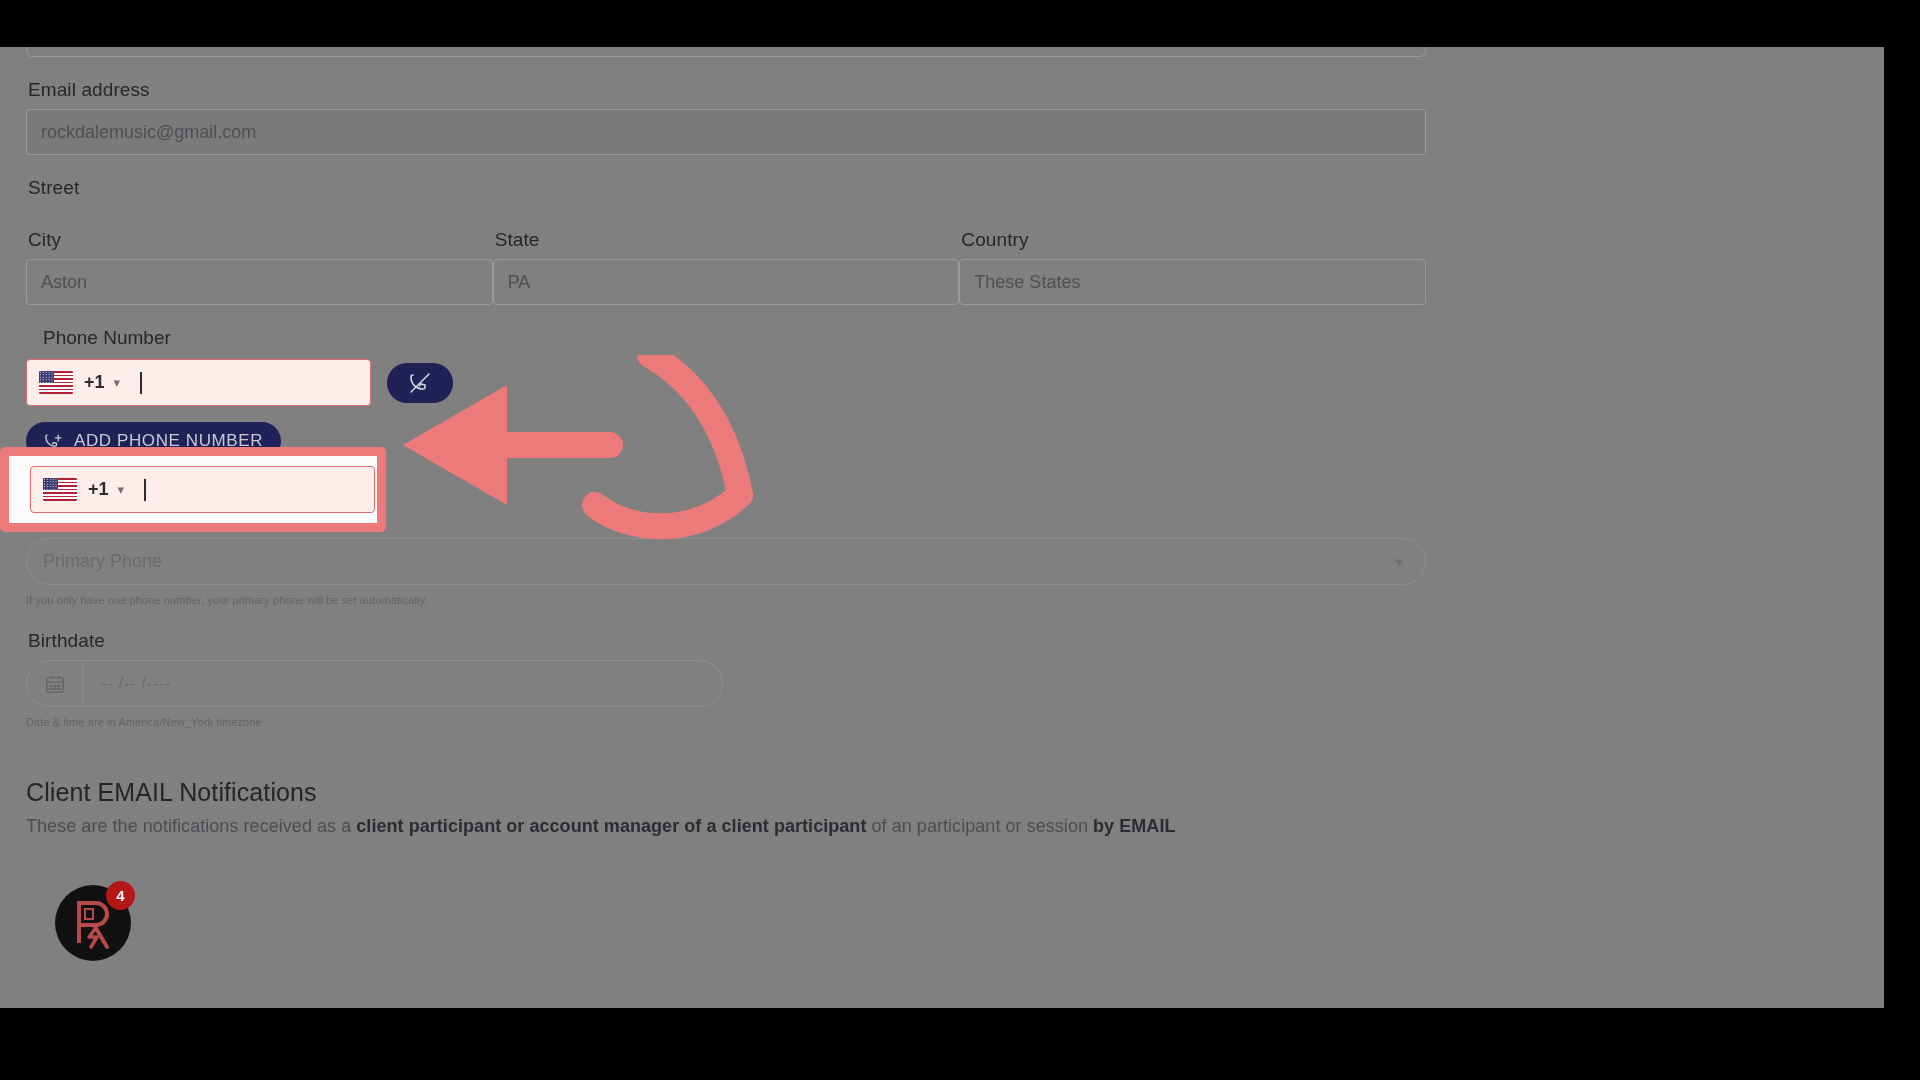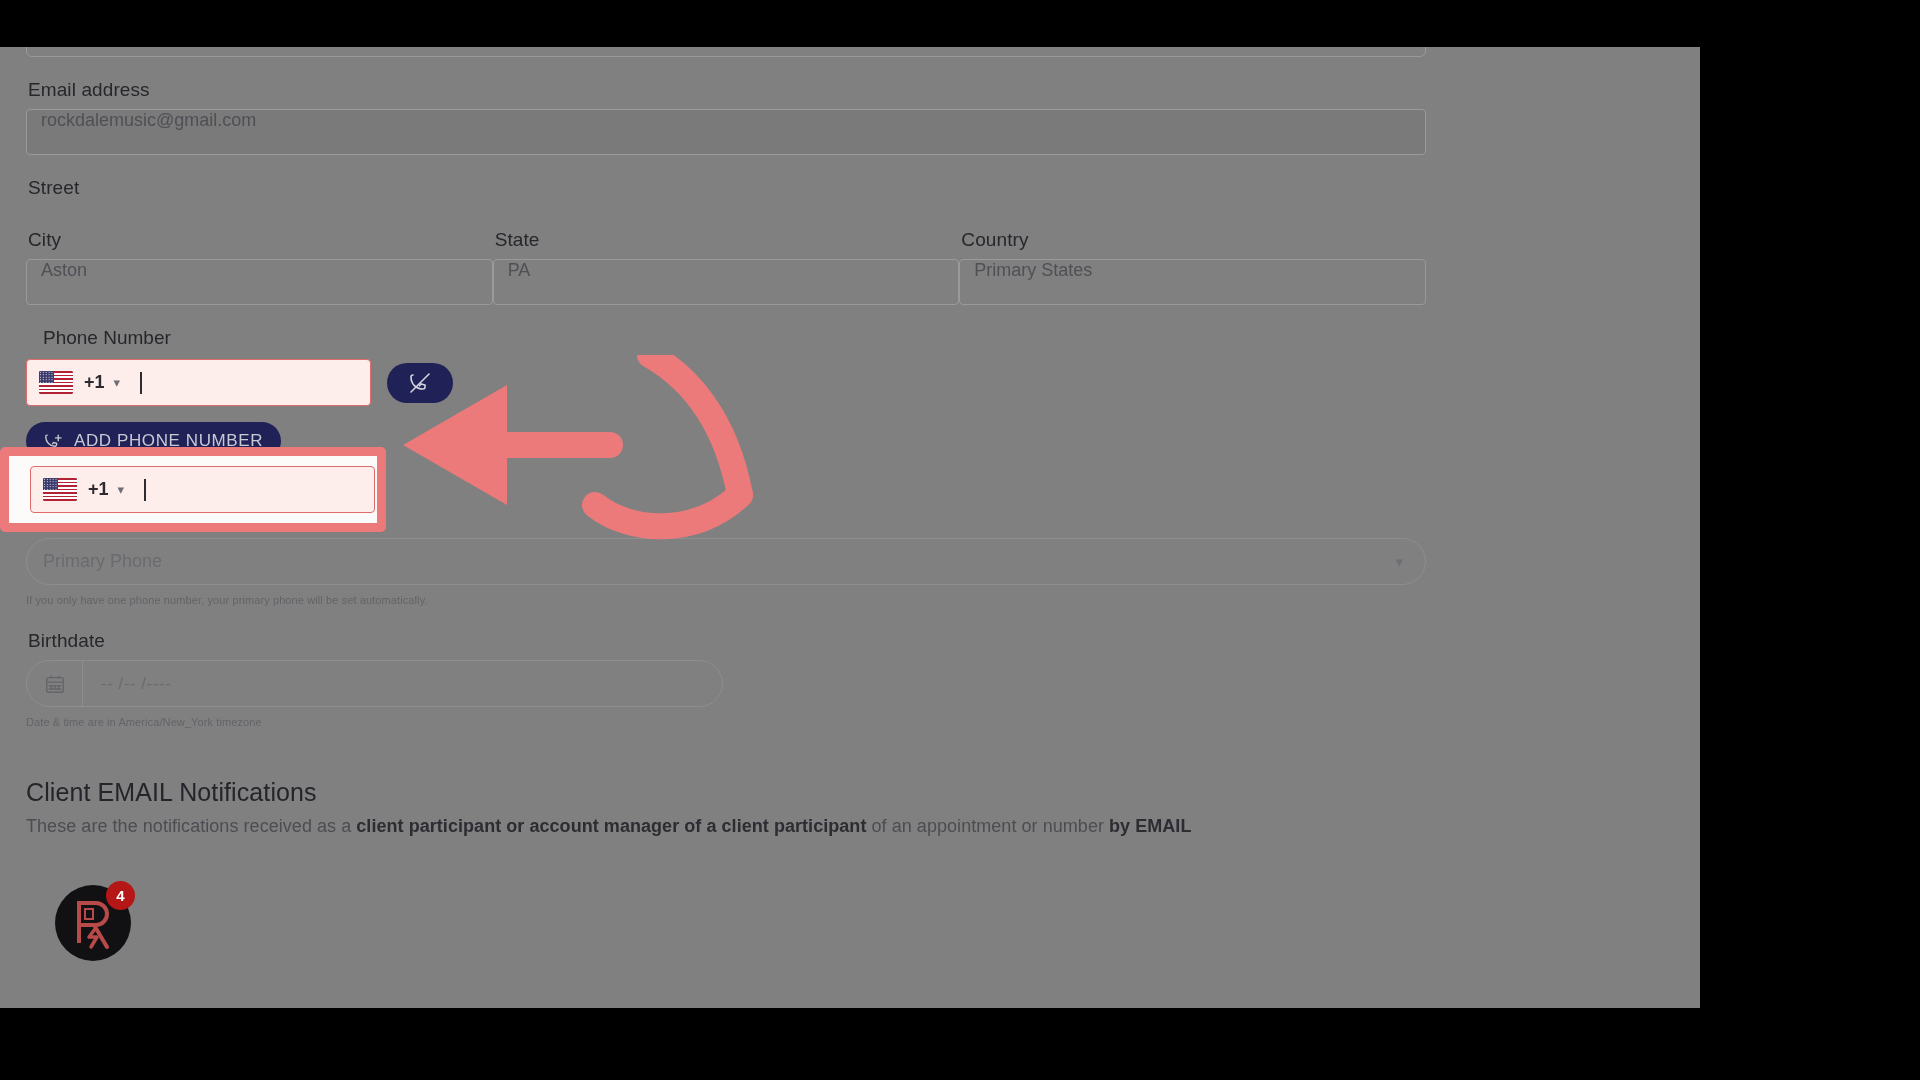--- a/index.html
+++ b/index.html
@@ -7,21 +7,21 @@
   html, body {
     width: 1920px;
     height: 1080px;
     overflow: hidden;
     background: #000;
     font-family: "Liberation Sans", sans-serif;
   }
 
   #screen {
     position: relative;
-    width: 1700px;
+    width: 1884px;
     height: 1080px;
     background: #6d28d9;
     overflow: hidden;
   }
 
   
   #page {
     position: absolute;
     left: 0;
     top: 47px;
@@ -45,21 +45,21 @@
     margin: 0 0 8px 2px;
     letter-spacing: .1px;
   }
 
   .input-box {
     height: 46px;
     border: 1px solid #9a9a9a;
     border-radius: 4px;
     background: transparent;
     display: flex;
-    align-items: flex-start;
+    align-items: center;
     padding: 0 14px;
     font-size: 18px;
     color: #5d5d62;
   }
 
   .input-box.filled {
     background: #7a7a7a;
   }
 
   .input-value { color: #4f4f55; }
@@ -375,21 +375,21 @@
         </div>
         <div>
           <div class="field-label">State</div>
           <div class="input-box">
             <span class="input-value">PA</span>
           </div>
         </div>
         <div>
           <div class="field-label">Country</div>
           <div class="input-box">
-            <span class="input-value">Primary States</span>
+            <span class="input-value">These States</span>
           </div>
         </div>
       </div>
 
       <div class="spacer-22"></div>
 
       <div>
         <div class="phone-label-row">Phone Number</div>
         <div class="phone-row">
           <div class="phone-input">
@@ -451,21 +451,21 @@
           </div>
           <div class="date-input">--  /--  /----</div>
         </div>
         <div class="hint">Date &amp; time are in America/New_York timezone</div>
       </div>
 
       <div style="height:30px"></div>
 
       <div>
         <div class="section-title">Client EMAIL Notifications</div>
-        <div class="section-sub"><span>These are the notifications received as a </span><b>client participant or account manager of a client participant</b><span> of an appointment or number </span><b>by EMAIL</b></div>
+        <div class="section-sub"><span>These are the notifications received as a </span><b>client participant or account manager of a client participant</b><span> of an participant or session </span><b>by EMAIL</b></div>
       </div>
 
     </div>
 
     <div class="toggle-strip" style="bottom:124px">
       <div>
           <span class="green-toggle"></span>
         </div>
       <div>
           <span class="green-toggle"></span>

